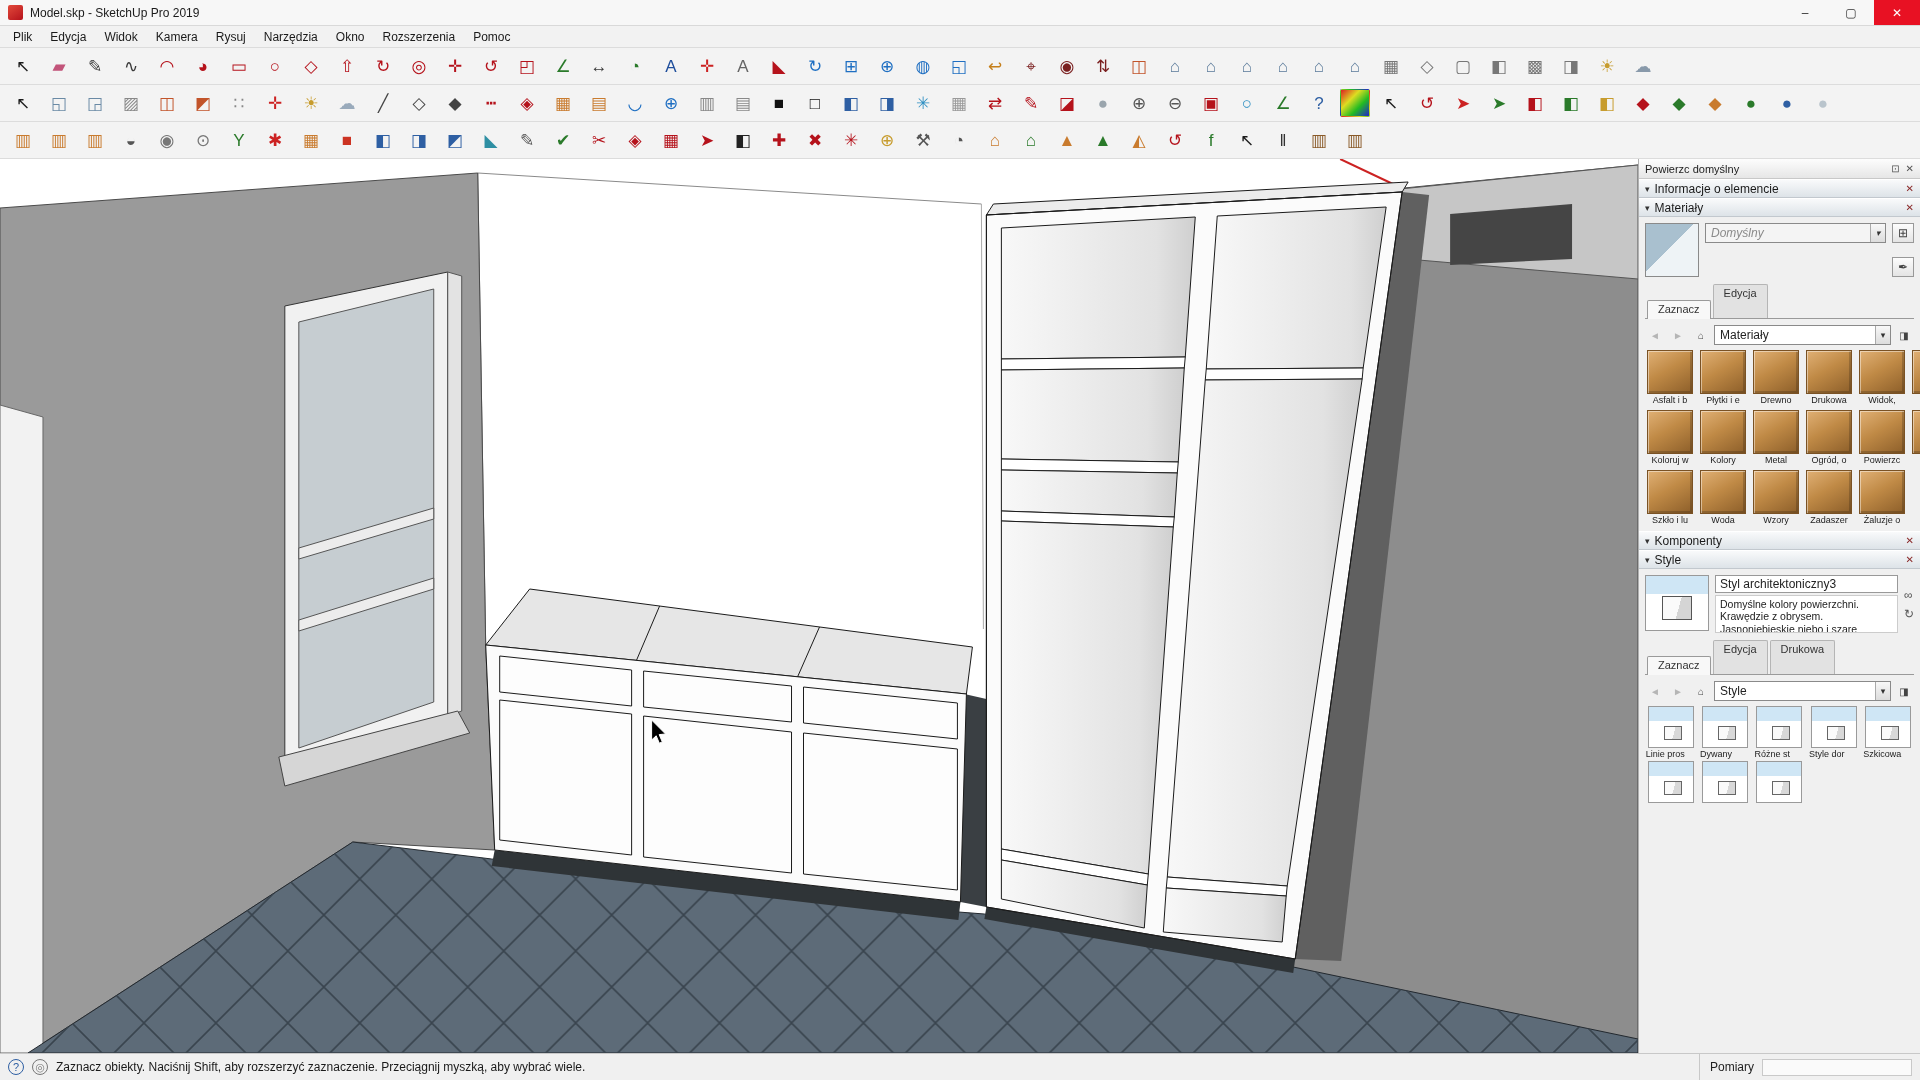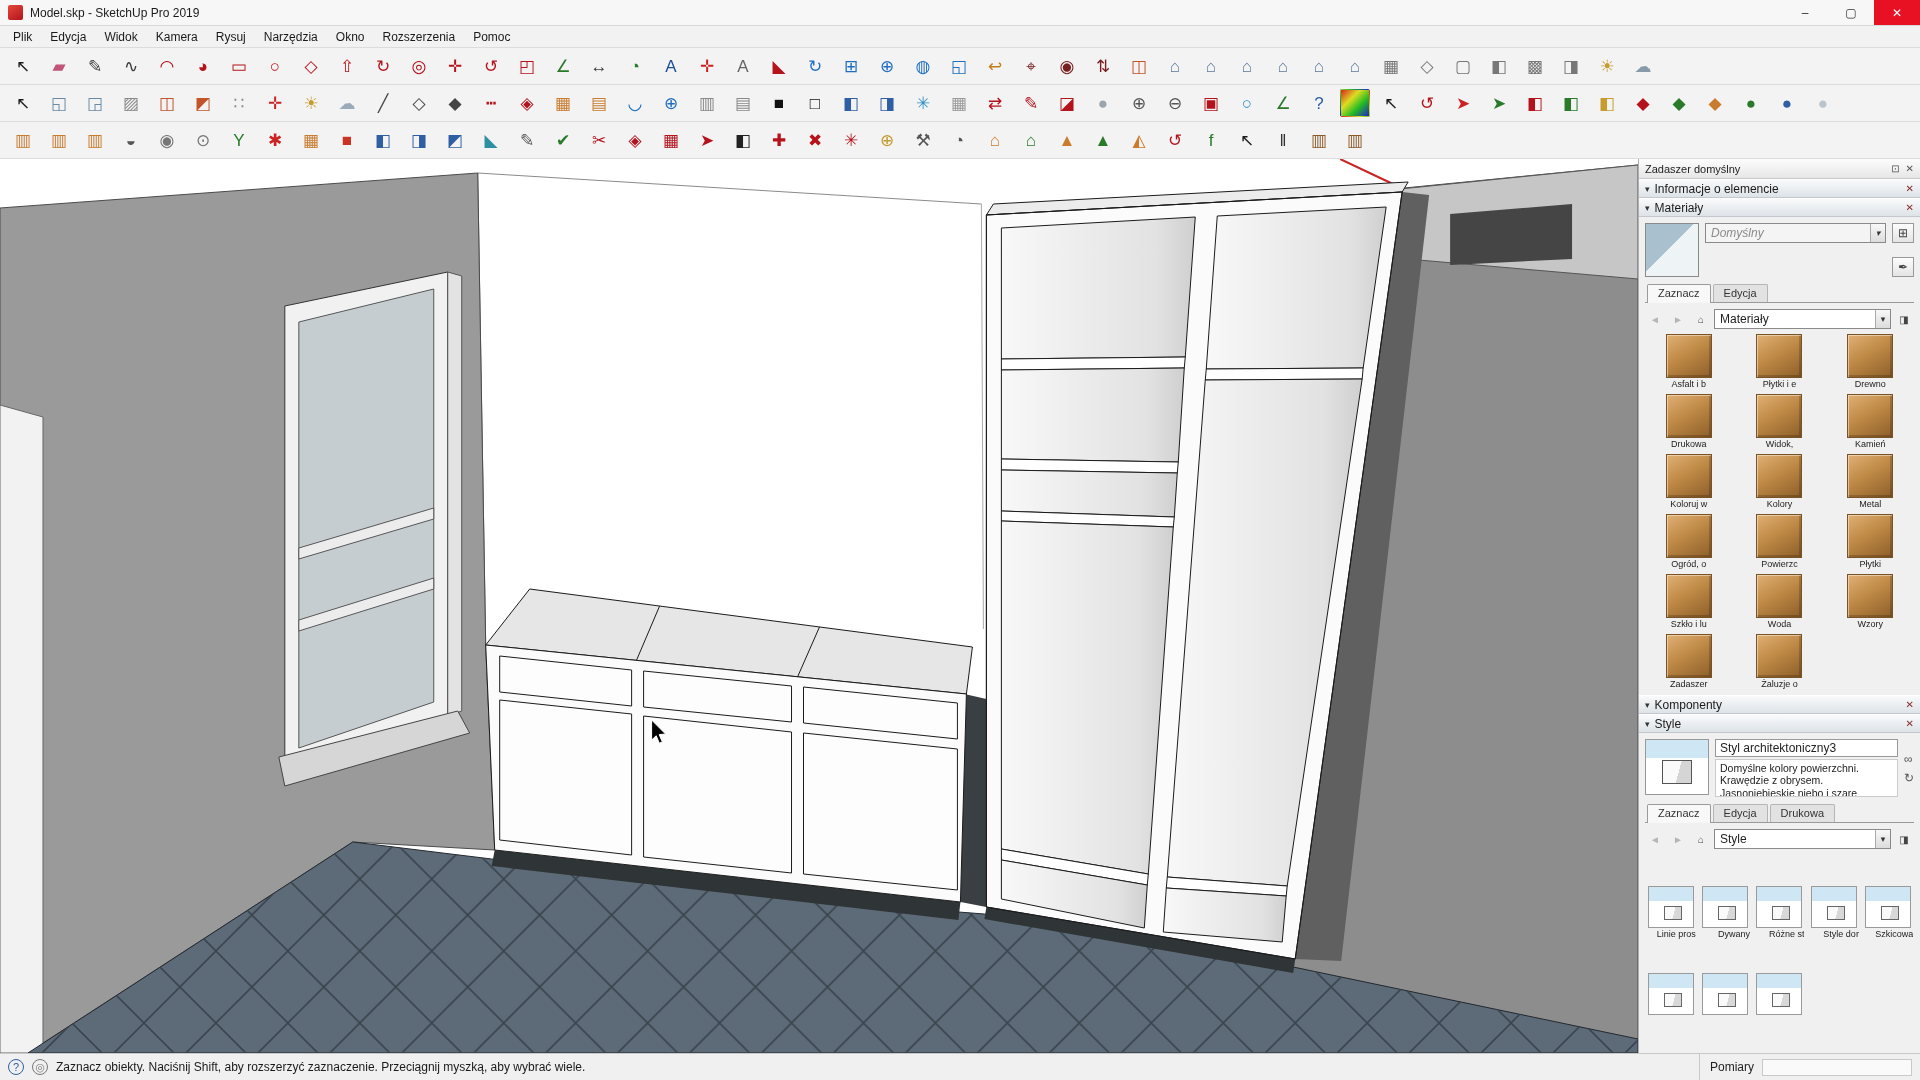--- a/index.html
+++ b/index.html
@@ -42,35 +42,35 @@
   .sec-body { padding:6px; flex:none; }
   .row { display:flex; gap:6px; }
   .mat-preview { width:54px; height:54px; flex:none; border:1px solid #8a8a8a; background:linear-gradient(135deg,#a9c0cf 0%,#a9c0cf 46%,#eef3f6 46%); }
   .col { flex:1; display:flex; flex-direction:column; min-width:0; }
   .dropdown { flex:1; height:20px; background:#fff; border:1px solid #8a8a8a; display:flex; align-items:center; padding-left:5px; font-size:12px; min-width:0; }
   .dropdown .dd-btn { margin-left:auto; width:15px; align-self:stretch; background:linear-gradient(#f8f8f8,#dcdcdc); border-left:1px solid #aaa; display:flex; align-items:center; justify-content:center; font-size:9px; color:#333; }
   .dropdown.disabled { color:#8a8a8a; background:#f4f4f4;font-style:italic; }
   .sq-btn { width:22px; height:20px; flex:none; border:1px solid #999; background:linear-gradient(#fdfdfd,#e4e4e4); display:flex; align-items:center; justify-content:center; font-size:12px; color:#444; }
   .tabs { display:flex; margin-top:7px; border-bottom:1px solid #9a9a9a; padding-left:2px; }
   .tab { padding:2px 10px 3px; font-size:11px; background:#e2e2e2; border:1px solid #b5b5b5; border-bottom:none; margin-right:2px; color:#333; border-radius:2px 2px 0 0; }
-  .tab.active { background:#f8f8f8; border-color:#9a9a9a; margin-bottom:-1px; padding-bottom:4px; }
+  .tab.active { background:#f8f8f8; border-color:#9a9a9a; margin-bottom:-1px; padding-bottom:4px;margin-top:16px; }
   .navrow { display:flex; align-items:center; gap:3px; margin:6px 0 5px; }
   .nav-btn { width:20px; height:20px; display:flex; align-items:center; justify-content:center; font-size:10px; color:#444; border:1px solid transparent; }
   .nav-btn.dim { color:#b5b5b5; }
-  .mat-grid { display:grid; grid-template-columns:repeat(3,1fr); gap:5px 3px; justify-items:center; }
+  .mat-grid { display:grid; grid-template-columns:repeat(6,1fr); gap:5px 3px; justify-items:center; }
   .mat-cell { width:50px; text-align:center; }
   .mat-thumb { width:46px; height:44px; margin:0 auto; border:1px solid #7a5224; background:linear-gradient(150deg,#e0b075 0%,#c08a46 45%,#8d5f2a 100%); box-shadow:inset 1px 1px 0 rgba(255,255,255,.45), inset -2px -2px 0 rgba(0,0,0,.18); }
   .mat-label { font-size:9px; color:#222; white-space:nowrap; overflow:hidden; margin-top:1px; }
   .sty-preview { width:64px; height:56px; flex:none; border:1px solid #999; background:linear-gradient(#cfe6f5 0 34%,#fff 34%); position:relative; }
   .sty-preview::after { content:""; position:absolute; left:16px; bottom:10px; width:28px; height:22px; background:linear-gradient(105deg,#fafafa 55%,#d5d5d5 55%); border:1px solid #555; }
   .sty-name { height:18px; background:#fff; border:1px solid #999; font-size:12px; padding:1px 4px; white-space:nowrap; overflow:hidden; }
   .sty-desc { margin-top:2px; background:#fff; border:1px solid #ccc; font-size:10.5px; line-height:1.18; padding:2px 4px; height:38px; overflow:hidden; color:#222; }
   .sty-icons { display:flex; flex-direction:column; gap:5px; justify-content:center; color:#555; font-size:12px; flex:none; }
   .sty-grid { display:grid; grid-template-columns:repeat(5,1fr); gap:5px 3px; justify-items:center; margin-top:2px; }
-  .sty-cell { width:50px; text-align:right;margin-top:32px; }
+  .sty-cell { width:50px; text-align:left; }
   .sty-thumb { width:46px; height:42px; margin:0 auto; border:1px solid #9a9a9a; background:linear-gradient(#cfe6f5 0 36%,#fff 36%); position:relative; }
   .sty-thumb::after { content:""; position:absolute; left:15px; bottom:7px; width:16px; height:12px; background:linear-gradient(105deg,#fafafa 55%,#d8d8d8 55%); border:1px solid #666; }
   .sty-label { font-size:9px; color:#222; white-space:nowrap; overflow:hidden; margin-top:1px; }
 
   
   .statusbar { height:27px; flex:none; background:#f0f0f0; border-top:1px solid #c8c8c8; display:flex; align-items:center; padding:0 8px; gap:8px; }
   .status-circle { width:16px; height:16px; border-radius:50%; border:1px solid #2e5fa3; color:#2e5fa3; font-size:11px; display:flex; align-items:center; justify-content:center; flex:none; }
   .status-circle.geo { border-color:#777; color:#777; }
   .status-msg { font-size:12px; color:#1a1a1a; white-space:nowrap; overflow:hidden; }
   .status-right { margin-left:auto; display:flex; align-items:center; gap:8px; border-left:1px solid #c8c8c8; padding-left:10px; height:100%; }
@@ -739,21 +739,21 @@
           <polygon points="1167,729 1287,737 1283,783 1164,773" fill="url(#op)"></polygon>
           <polygon points="987,56 1403,33 1296,800 987,748" fill="none"></polygon>
         </g>
 
         <path d="M652,561 L652,581 L656.6,576.8 L659.7,584.2 L662.7,582.9 L659.6,575.6 L666,575 Z" fill="#000000" stroke="#ffffff" stroke-width="1"></path>
       </svg>
     </div>
 
     <aside class="tray">
       <div class="tray-titlebar">
-        <span>Zadaszer domyślny</span>
+        <span>Powierzc domyślny</span>
         <span class="spacer"></span>
         <span class="tray-icon">⊡</span>
         <span class="tray-icon">✕</span>
       </div>
 
       <div class="sec-header">
         <span class="tri">▾</span>
         <span>Informacje o elemencie</span>
         <span class="close-x">✕</span>
       </div>

